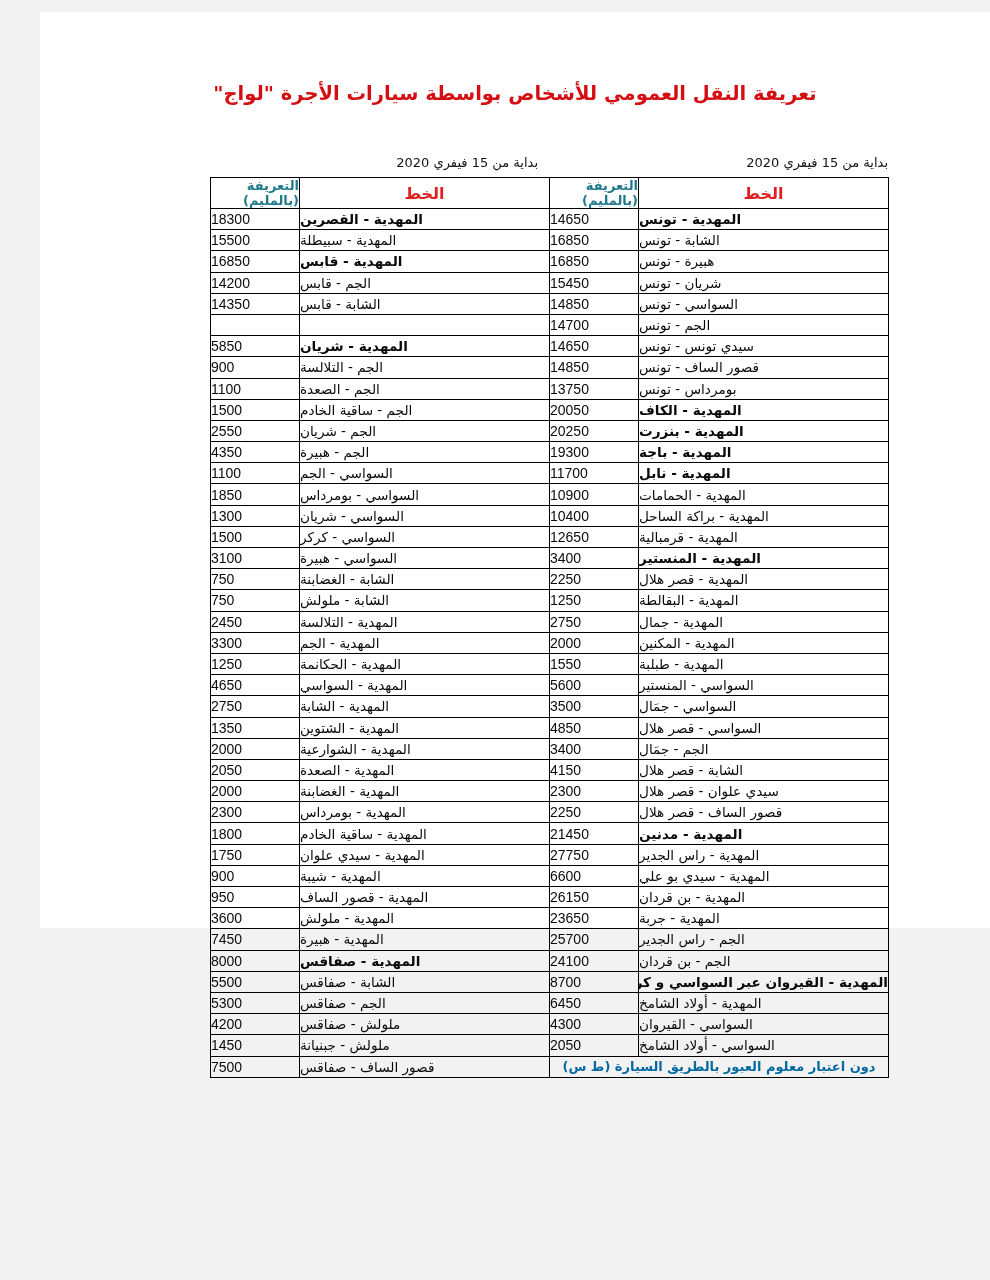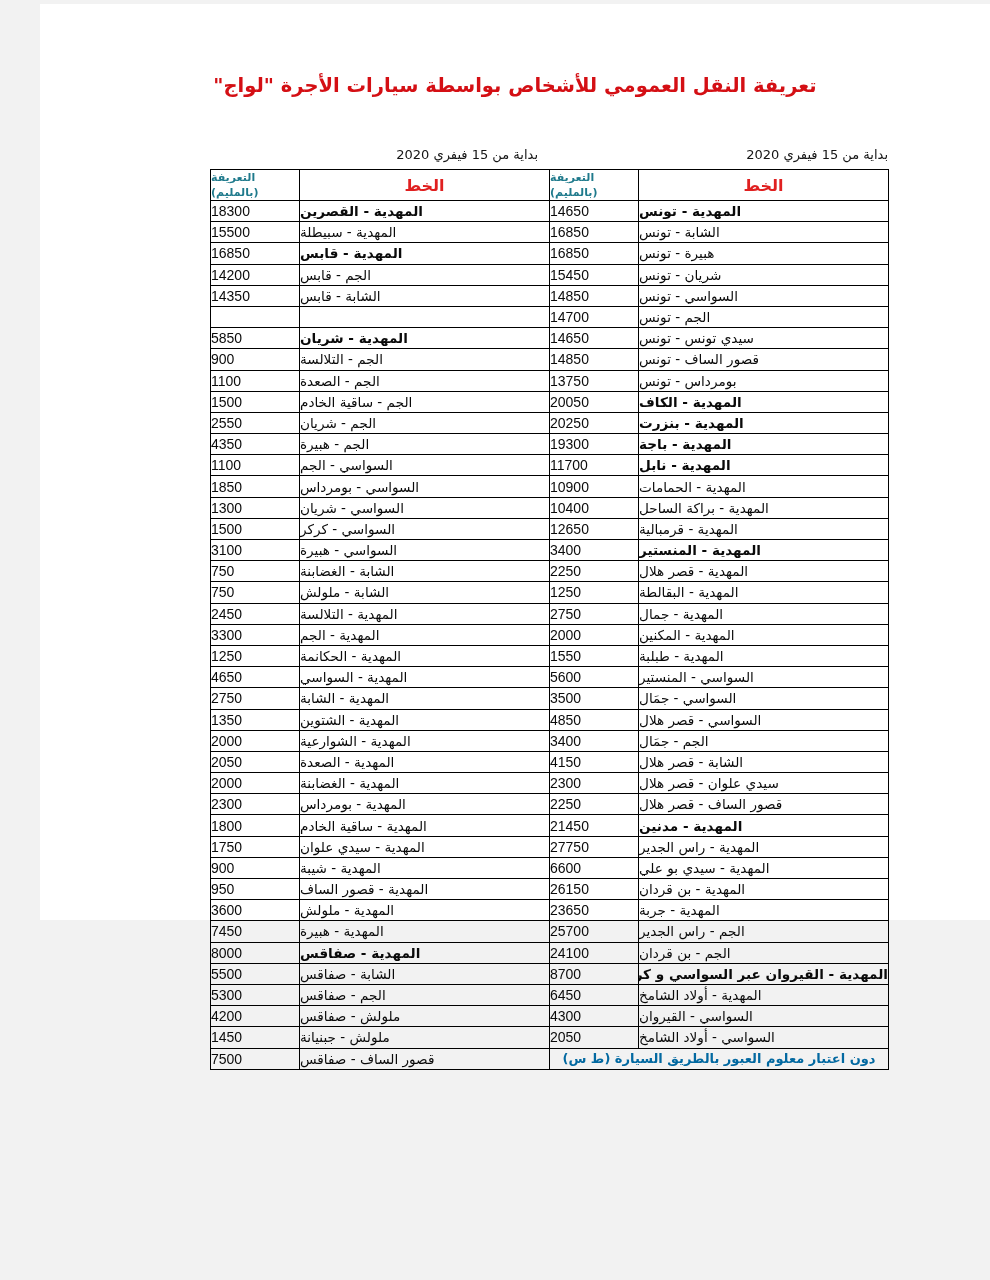--- a/index.html
+++ b/index.html
@@ -10,21 +10,21 @@
   body {
     width: 990px;
     height: 1280px;
     background: #f2f2f2;
     font-family: "DejaVu Sans", "Liberation Sans", sans-serif;
     overflow: hidden;
   }
   #page {
     position: absolute;
     left: 40px;
-    top: 4px;
+    top: 12px;
     width: 950px;
     height: 916px;
     background: #ffffff;
     box-sizing: border-box;
   }
   
   #title-block {
     position: absolute;
     left: 0;
     top: 68px;
@@ -86,23 +86,23 @@
     background: #ffffff;
   }
   .th-route {
     color: #e02020;
     font-size: 16px;
     font-weight: bold;
     text-align: center;
   }
   .th-fare {
     color: #1f7a8c;
-    font-size: 11px;
+    font-size: 13px;
     font-weight: bold;
-    text-align: left;
+    text-align: right;
     line-height: 15px;
   }
   .th-fare span { display: block; }
 
   td.route {
     text-align: left;
     padding-left: 4px;
     font-size: 13.6px;
     color: #0a0a0a;
     white-space: nowrap;

